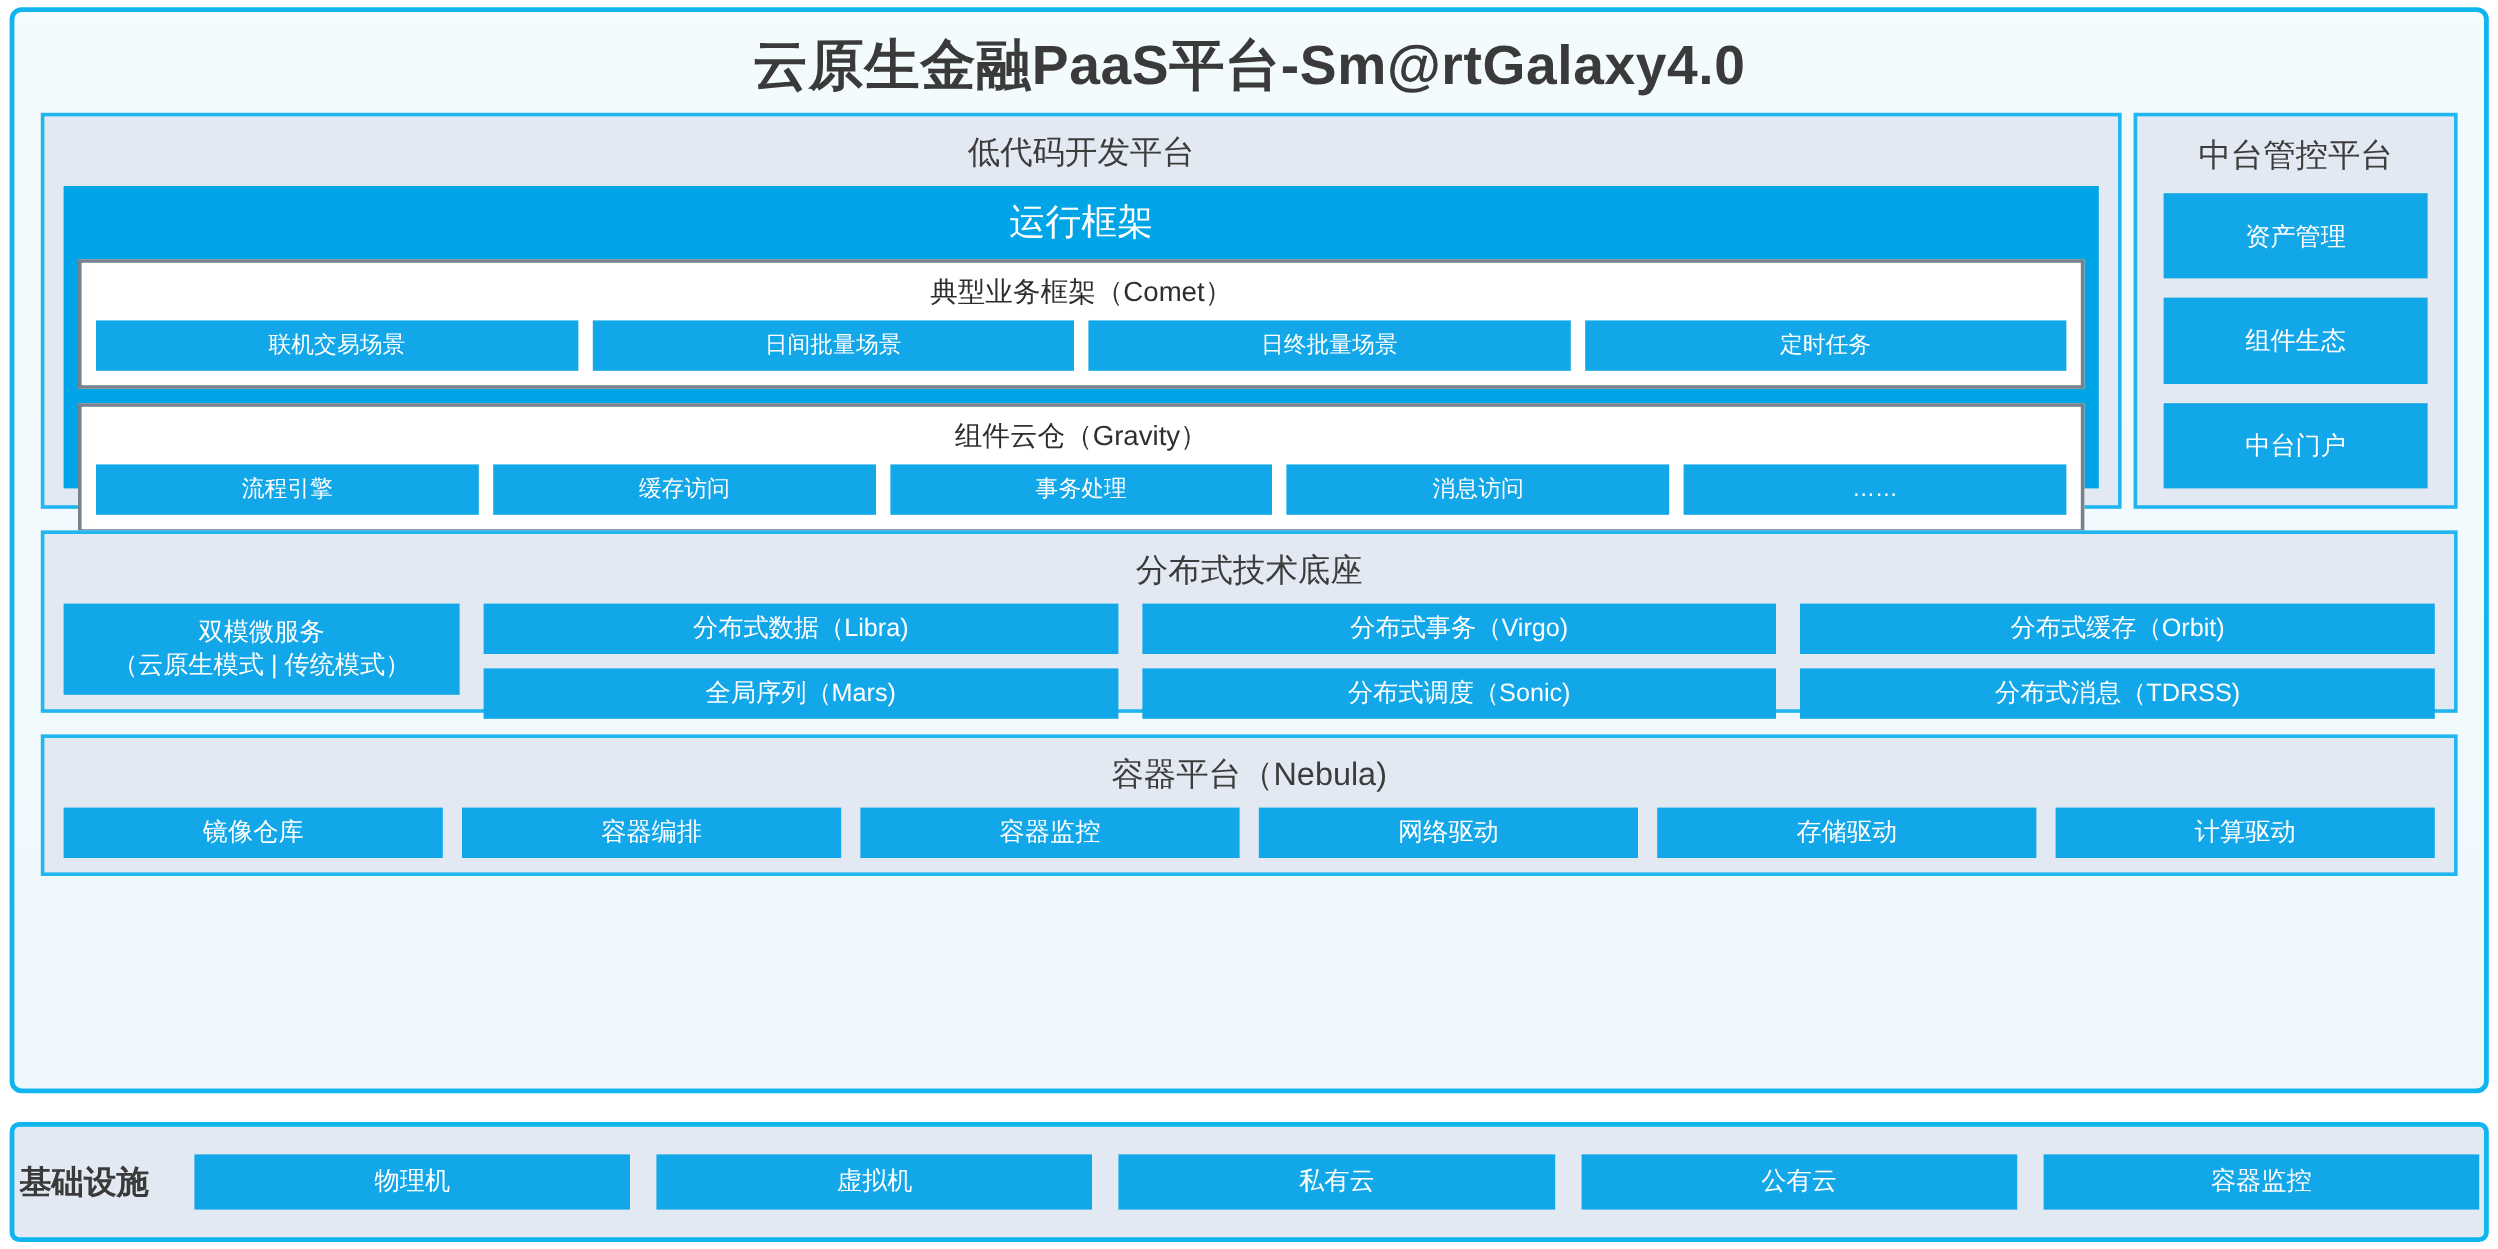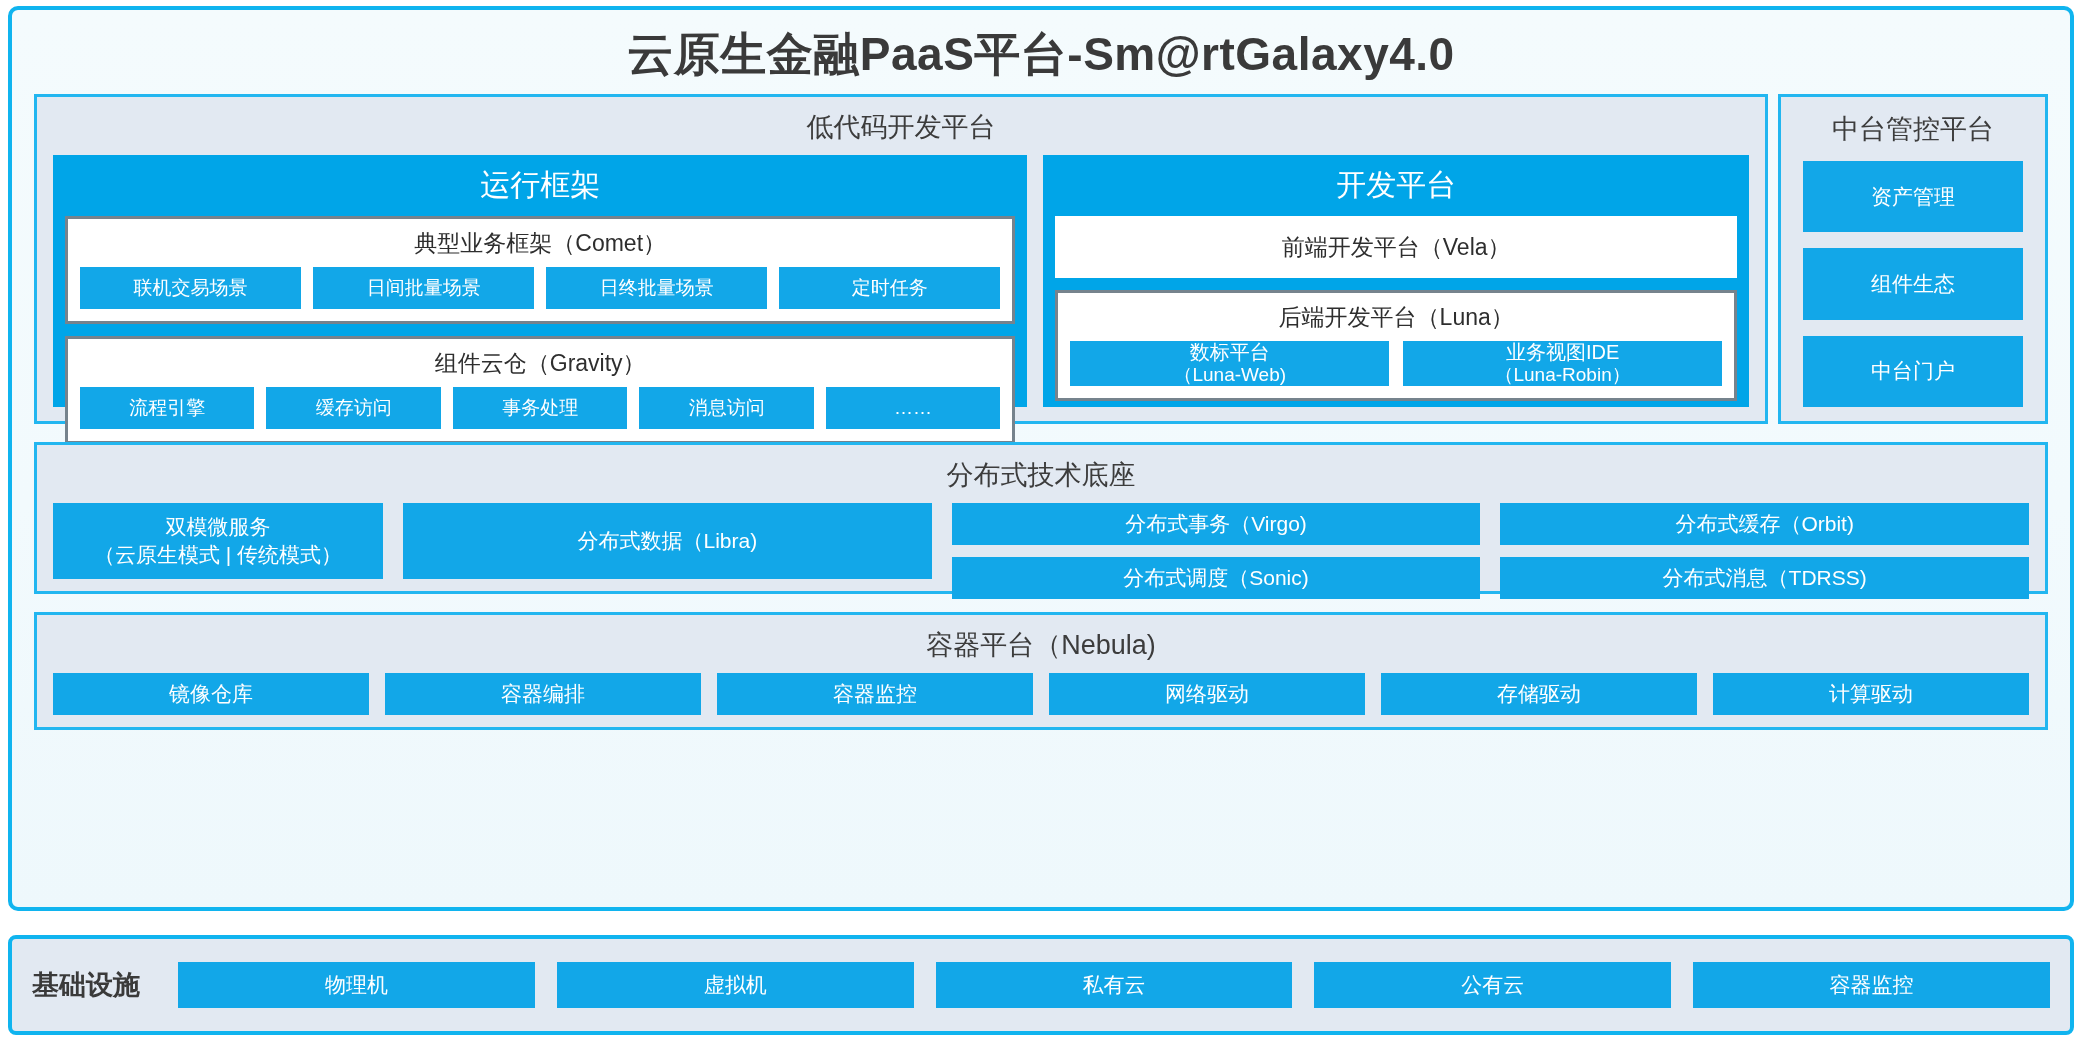--- a/index.html
+++ b/index.html
@@ -202,21 +202,21 @@
 
   
   .infra{
     margin-top:24px;
     box-sizing:border-box;
     border:4px solid #10b4ef;
     border-radius:8px;
     background:#e2e9f2;
     flex:1 1 auto;
     display:flex;align-items:center;
-    padding:0 20px;
+    padding:0 4px;
     gap:22px;
   }
   .infra-label{
     font-size:27px;font-weight:bold;color:#3a3a3a;
     flex:0 0 auto;padding-right:16px;white-space:nowrap;
   }
   .infra-items{
     display:flex;gap:22px;flex:1 1 auto;height:46px;
   }
   .infra-items .chip{font-size:21px;height:100%;}
@@ -259,42 +259,20 @@
                   <div class="chip">缓存访问</div>
                   <div class="chip">事务处理</div>
                   <div class="chip">消息访问</div>
                   <div class="chip">……</div>
                 </div>
               </div>
 
             </div>
           </div>
 
-          <div class="bluecard devplat">
-            <div class="bluecard-title">开发平台</div>
-            <div class="devplat-stack">
-
-              <div class="vela-box">前端开发平台（Vela）</div>
-
-              <div class="whitebox bordered luna-box">
-                <div class="whitebox-title">后端开发平台（Luna）</div>
-                <div class="luna-chips">
-                  <div class="chip two-line">
-                    <span>数标平台</span>
-                    <span class="sub">（Luna-Web)</span>
-                  </div>
-                  <div class="chip two-line">
-                    <span>业务视图IDE</span>
-                    <span class="sub">（Luna-Robin）</span>
-                  </div>
-                </div>
-              </div>
-
-            </div>
-          </div>
 
         </div>
       </div>
 
       <div class="panel midoffice">
         <div class="panel-head">中台管控平台</div>
         <div class="mid-list">
           <div class="mid-item">资产管理</div>
           <div class="mid-item">组件生态</div>
           <div class="mid-item">中台门户</div>
@@ -305,20 +283,21 @@
 
     <div class="panel row-base">
       <div class="panel-head">分布式技术底座</div>
       <div class="base-body">
         <div class="wide-chip">
           <span>双模微服务</span>
           <span>（云原生模式 | 传统模式）</span>
         </div>
         <div class="base-col">
           <div class="chip">分布式数据（Libra)</div>
+          <div class="chip">全局序列（Mars)</div>
         </div>
         <div class="base-col">
           <div class="chip">分布式事务（Virgo)</div>
           <div class="chip">分布式调度（Sonic)</div>
         </div>
         <div class="base-col">
           <div class="chip">分布式缓存（Orbit)</div>
           <div class="chip">分布式消息（TDRSS)</div>
         </div>
       </div>

